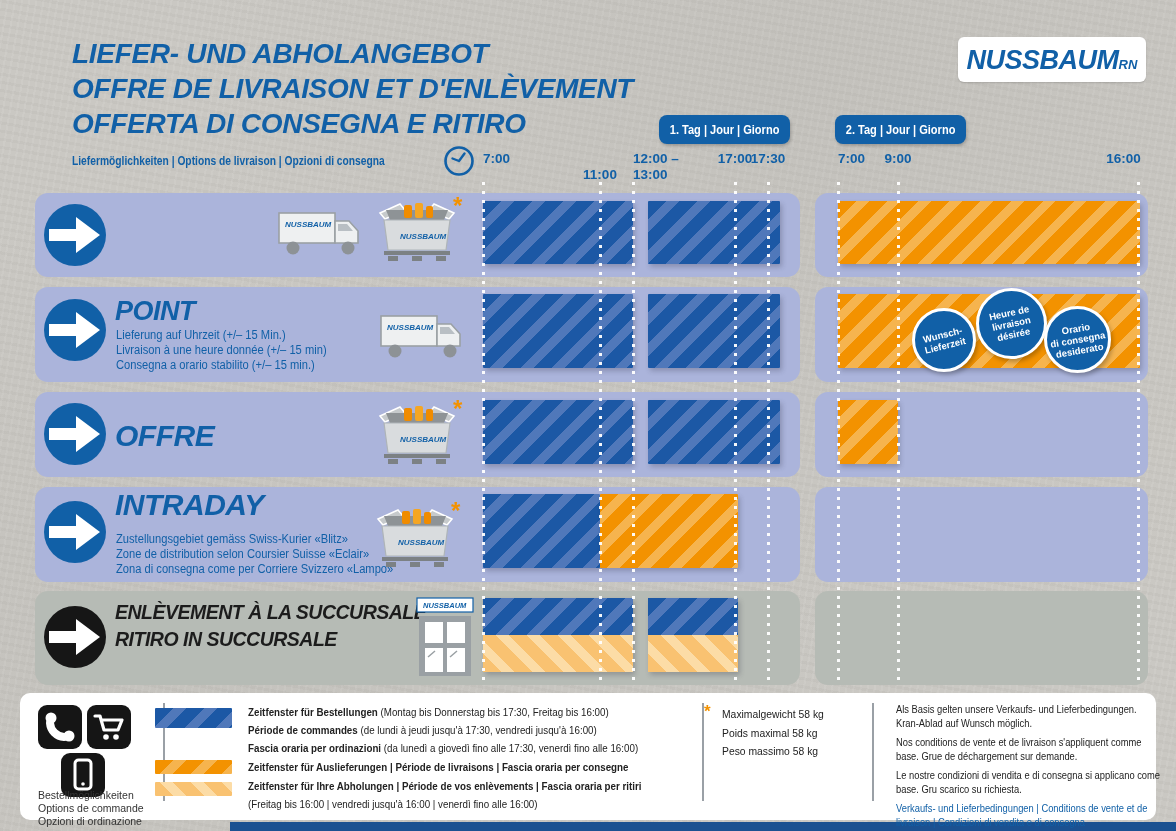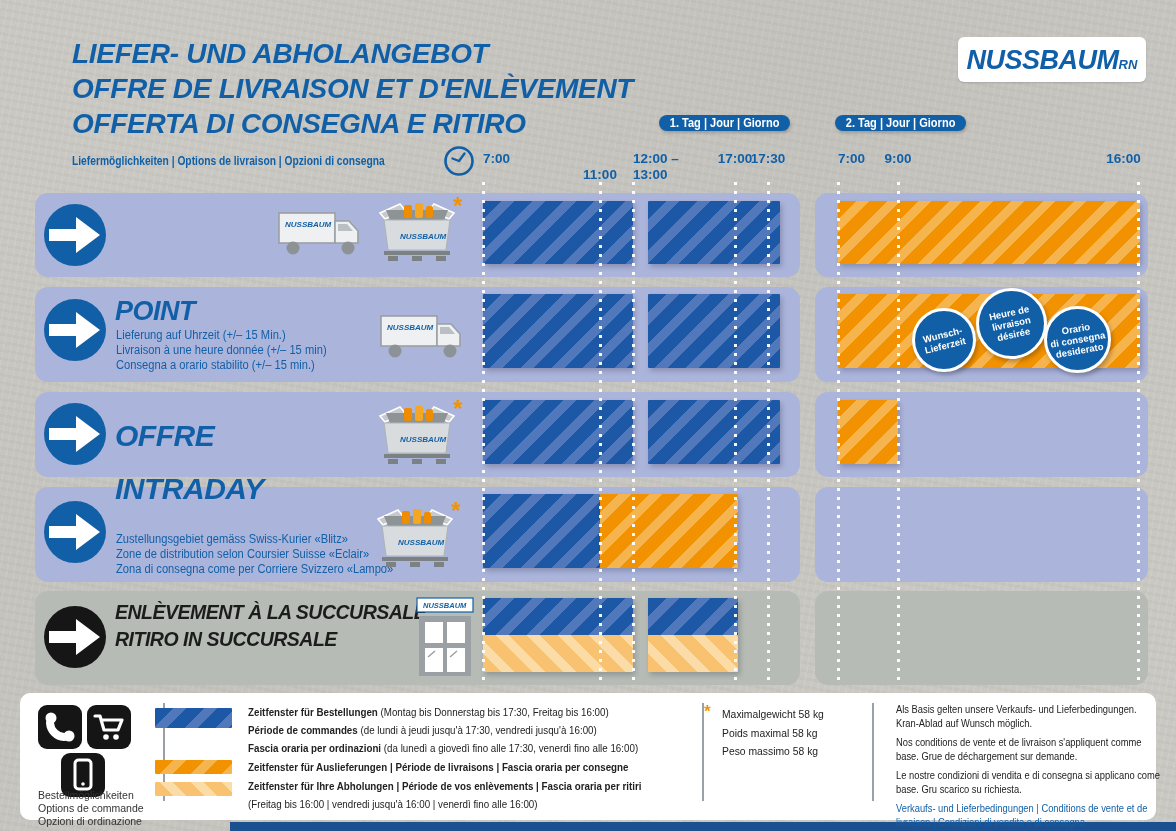--- a/index.html
+++ b/index.html
@@ -16,21 +16,21 @@
 
   
   .title{left:72px;top:36px;color:var(--brand-blue,#1160a7);
     font-style:italic;font-weight:bold;font-size:28px;line-height:35px;letter-spacing:-.3px;white-space:nowrap;}
   .subtitle{left:72px;top:154px;color:var(--brand-blue,#1160a7);font-weight:bold;font-size:12.5px;
     transform:scaleX(.82);transform-origin:left top;white-space:nowrap;}
   .logo{left:958px;top:37px;width:188px;height:45px;background:#fff;border-radius:6px;
     display:flex;align-items:baseline;justify-content:center;box-shadow:0 1px 2px rgba(0,0,0,.15);padding-top:8px;box-sizing:border-box;}
   .logo .nm{color:var(--brand-blue,#1160a7);font-style:italic;font-weight:bold;font-size:27px;letter-spacing:-.5px;}
   .logo .sx{color:var(--brand-blue,#1160a7);font-style:italic;font-weight:bold;font-size:13px;}
-  .day-tag{top:115px;height:16px;background:var(--brand-blue,#1160a7);border-radius:8px;color:#fff;
+  .day-tag{top:115px;height:29px;background:var(--brand-blue,#1160a7);border-radius:8px;color:#fff;
     display:flex;align-items:center;justify-content:center;font-weight:bold;font-size:12px;white-space:nowrap;z-index:6;
     box-shadow:1px 2px 3px rgba(0,0,0,.2);}
   #day1-tag{left:659px;width:131px;} #day2-tag{left:835px;width:131px;}
   .day-tag span{transform:scaleX(.92);}
 
   
   .tick-label{position:absolute;top:151px;color:var(--brand-blue,#1160a7);font-weight:bold;font-size:13.5px;line-height:16px;white-space:nowrap;z-index:6;}
   .tick-label.align-center{transform:translateX(-50%);text-align:center;}
   .tick-label.align-right{transform:translateX(-92%);text-align:right;}
   .gridline{position:absolute;top:182px;height:504px;width:3px;z-index:25;opacity:.95;
@@ -144,21 +144,21 @@
       <path fill="#fff" d="M5 25 h27 v-12 l24 18 -24 18 v-12 H5 z"></path>
     </svg>
 
   <div class="row-title" style="top:296px;font-size:27px">POINT</div>
   <div class="row-desc" style="top:328px">
     <div>Lieferung auf Uhrzeit (+/– 15 Min.)</div>
     <div>Livraison à une heure donnée (+/– 15 min)</div>
     <div>Consegna a orario stabilito (+/– 15 min.)</div>
   </div>
   <div class="row-title" style="top:419px">OFFRE</div>
-  <div class="row-title" style="top:472px">INTRADAY</div>
+  <div class="row-title" style="top:488px">INTRADAY</div>
   <div class="row-desc" style="top:532px">
     <div>Zustellungsgebiet gemäss Swiss-Kurier «Blitz»</div>
     <div>Zone de distribution selon Coursier Suisse «Eclair»</div>
     <div>Zona di consegna come per Corriere Svizzero «Lampo»</div>
   </div>
   <div class="row-title dark-title" style="top:599px">
     <div>ENLÈVEMENT À LA SUCCURSALE</div>
     <div>RITIRO IN SUCCURSALE</div>
   </div>
 

